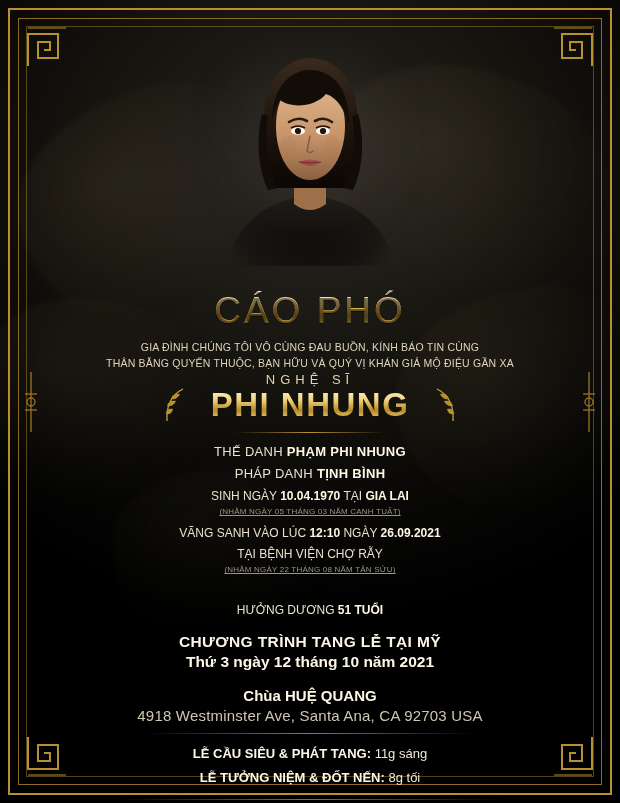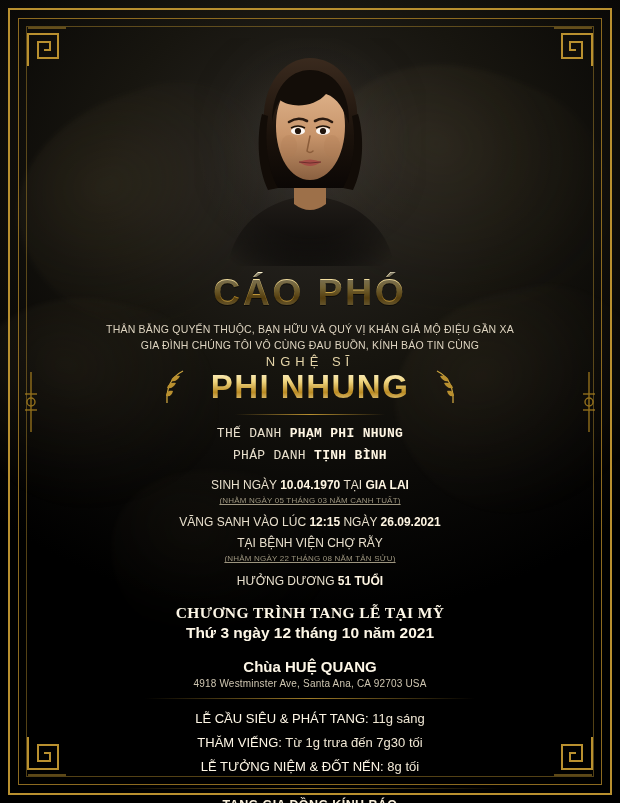--- a/index.html
+++ b/index.html
@@ -92,23 +92,23 @@
   }
   .portrait {
     position: absolute;
     inset: 0;
     -webkit-mask-image: radial-gradient(ellipse 62% 70% at 50% 46%, #000 58%, rgba(0,0,0,.55) 76%, rgba(0,0,0,0) 92%);
     mask-image: radial-gradient(ellipse 62% 70% at 50% 46%, #000 58%, rgba(0,0,0,.55) 76%, rgba(0,0,0,0) 92%);
   }
 
   
   .cao-pho {
-    margin-top: 6px;
+    margin-top: 24px;
     font-size: 37px;
-    font-weight: 700;
+    font-weight: 400;
     letter-spacing: 3px;
     background: linear-gradient(180deg,#fdf4d2 0%, #e6c466 38%, #a97c1e 62%, #f3e0a2 100%);
     -webkit-background-clip: text;
     background-clip: text;
     color: transparent;
     text-shadow: 0 1px 0 rgba(0,0,0,.5);
   }
 
   .intro {
     margin-top: 7px;
@@ -143,66 +143,65 @@
   }
 
   .divider {
     width: 150px;
     height: 1px;
     margin: 7px auto 8px;
     background: linear-gradient(90deg, rgba(185,144,47,0) 0%, #b9902f 50%, rgba(185,144,47,0) 100%);
   }
 
   .line { color: #e9e0cd; }
-  .l-13 { font-size: 13px; line-height: 1.75; letter-spacing: .3px; font-family: Liberation Mono, monospace; }
+  .l-13 { font-size: 13px; line-height: 1.75; letter-spacing: .3px; }
   .l-12 { font-size: 12px; line-height: 1.7; }
   .small-note { font-size: 8px; color: #9d957f; letter-spacing: .2px; line-height: 1.5; text-decoration: underline; }
   .b { font-weight: 700; color: #fff6e3; }
 
   .program-title {
     margin-top: 12px;
     font-size: 15.5px;
     font-weight: 700;
     letter-spacing: .4px;
     color: #fdf6e6;
-    font-family: Liberation Serif, serif;
   }
   .program-date {
     font-size: 15.5px;
     font-weight: 700;
     color: #fdf6e6;
     margin-top: 2px;
     text-align: center;
   }
   .temple {
     font-size: 15px;
     font-weight: 700;
     color: #fdf6e6;
     margin-top: 16px;
   }
   .address {
-    font-size: 10px;
+    font-size: 15px;
     color: #cfc6b1;
     margin-top: 3px;
     letter-spacing: .2px;
   }
 
   .divider2 {
     width: 330px;
     height: 1px;
     margin: 9px auto 8px;
     background: linear-gradient(90deg, rgba(185,144,47,0) 0%, rgba(185,144,47,.85) 50%, rgba(185,144,47,0) 100%);
   }
 
   .sched-line {
     font-size: 13px;
     line-height: 1.85;
     color: #f0e7d4;
   }
-  .sched-line .k { font-weight: 400; color: #fff7e6; }
+  .sched-line .k { font-weight: 700; color: #fff7e6; }
 
   .divider3 {
     width: 380px;
     height: 1px;
     margin: 9px auto 9px;
     background: linear-gradient(90deg, rgba(185,144,47,0) 0%, rgba(185,144,47,.8) 50%, rgba(185,144,47,0) 100%);
   }
 
   .family { font-size: 12.5px; font-weight: 700; color: #f7eeda; letter-spacing: .4px; }
 </style>
@@ -319,22 +318,22 @@
         <path d="M105 124 Q116 126 127 124" stroke="#6d2e2b" stroke-width="1" fill="none"></path>
 
         <ellipse cx="95" cy="108" rx="8" ry="11" fill="#b07c52" opacity=".25"></ellipse>
         <ellipse cx="138" cy="108" rx="8" ry="11" fill="#b07c52" opacity=".25"></ellipse>
       </svg>
     </div>
 
     <div class="cao-pho">CÁO PHÓ</div>
 
     <div class="intro">
+      <div>GIA ĐÌNH CHÚNG TÔI VÔ CÙNG ĐAU BUỒN, KÍNH BÁO TIN CÙNG</div>
       <div>THÂN BẰNG QUYẾN THUỘC, BẠN HỮU VÀ QUÝ VỊ KHÁN GIẢ MỘ ĐIỆU GẦN XA</div>
-      <div>GIA ĐÌNH CHÚNG TÔI VÔ CÙNG ĐAU BUỒN, KÍNH BÁO TIN CÙNG</div>
     </div>
 
     <div class="nghe-si">NGHỆ SĨ</div>
 
     <div class="name-row">
       <svg class="laurel" viewBox="0 0 26 40" fill="none" stroke="#c9a23e" stroke-width="1.3">
         <path d="M22 4 C10 10 5 20 6 36"></path>
         <path d="M19 9 C14 8 11 10 10 14 C14 15 17 13 19 9 Z" fill="#b9902f" stroke="none"></path>
         <path d="M15 16 C10 15 7 17 6 21 C10 22 13 20 15 16 Z" fill="#b9902f" stroke="none"></path>
         <path d="M12 24 C8 23 5 25 5 29 C9 30 11 28 12 24 Z" fill="#b9902f" stroke="none"></path>
@@ -352,58 +351,54 @@
 
     <div class="line l-13">
       <span>THẾ DANH</span>
       <span class="b">PHẠM PHI NHUNG</span>
     </div>
     <div class="line l-13">
       <span>PHÁP DANH</span>
       <span class="b">TỊNH BÌNH</span>
     </div>
 
-    <div class="line l-12" style="margin-top:7px">
+    <div class="line l-12" style="">
       <span>SINH NGÀY</span>
       <span class="b">10.04.1970</span>
       <span>TẠI</span>
       <span class="b">GIA LAI</span>
     </div>
     <div class="small-note">(NHẰM NGÀY 05 THÁNG 03 NĂM CANH TUẤT)</div>
 
     <div class="line l-12" style="margin-top:5px">
       <span>VÃNG SANH VÀO LÚC</span>
-      <span class="b">12:15</span>
+      <span class="b">12:10</span>
       <span>NGÀY</span>
       <span class="b">26.09.2021</span>
     </div>
     <div class="line l-12">TẠI BỆNH VIỆN CHỢ RẪY</div>
     <div class="small-note">(NHẰM NGÀY 22 THÁNG 08 NĂM TÂN SỬU)</div>
 
-    <div class="line l-12" style="margin-top:6px">
+    <div class="line l-12" style="margin-top:24px">
       <span>HƯỞNG DƯƠNG</span>
       <span class="b">51 TUỔI</span>
     </div>
 
     <div class="program-title">CHƯƠNG TRÌNH TANG LỄ TẠI MỸ</div>
     <div class="program-date">Thứ 3 ngày 12 tháng 10 năm 2021</div>
     <div class="temple">Chùa HUỆ QUANG</div>
     <div class="address">4918 Westminster Ave, Santa Ana, CA 92703 USA</div>
 
     <div class="divider2"></div>
 
     <div class="sched-line">
       <span class="k">LỄ CẦU SIÊU &amp; PHÁT TANG:</span>
       <span>11g sáng</span>
     </div>
     <div class="sched-line">
-      <span class="k">THĂM VIẾNG:</span>
-      <span>Từ 1g trưa đến 7g30 tối</span>
-    </div>
-    <div class="sched-line">
       <span class="k">LỄ TƯỞNG NIỆM &amp; ĐỐT NẾN:</span>
       <span>8g tối</span>
     </div>
 
     <div class="divider3"></div>
 
     <div class="family">TANG GIA ĐỒNG KÍNH BÁO</div>
 
   </div>
 </div>

